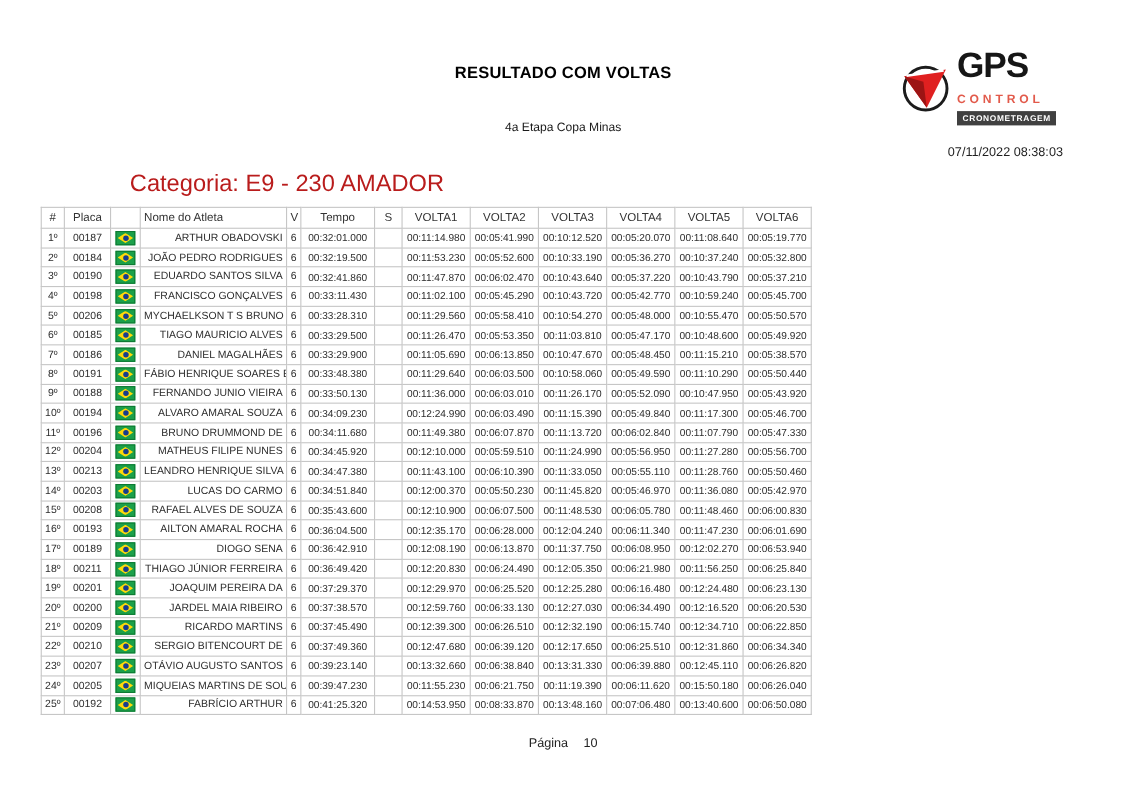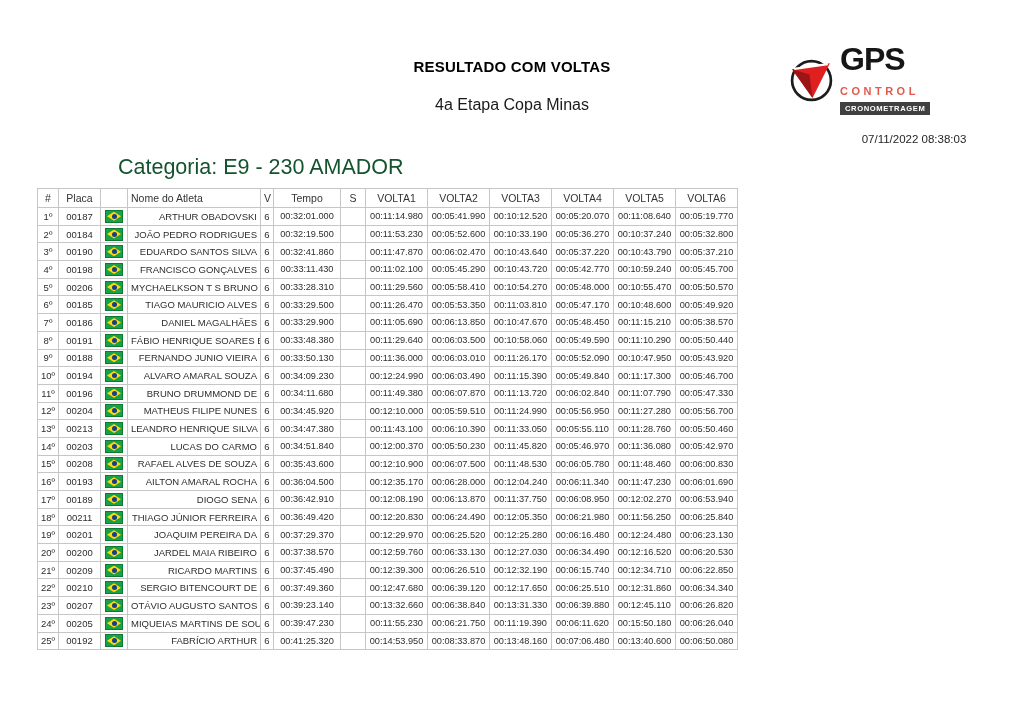--- a/index.html
+++ b/index.html
@@ -8,35 +8,35 @@
     font-family:"Liberation Sans", sans-serif; overflow:hidden;
     -webkit-font-smoothing:antialiased;
   }
   .page { position:absolute; inset:0; background:#fff; }
 
   
   .enduro-logo { position:absolute; left:62px; top:37px; width:94px; height:70px; }
 
   .head-center { position:absolute; left:252px; top:58px; width:520px; text-align:center; color:#000; }
   .report-title { font-size:15px; font-weight:bold; letter-spacing:.2px; }
-  .sub-event    { margin-top:21px; font-size:16px; color:#1a1a1a; }
+  .sub-event    { margin-top:35px; font-size:11px; color:#1a1a1a; }
   .sub-location { margin-top:12px; font-size:11px; color:#1a1a1a; }
 
-  .gps-block { position:absolute; left:788px; top:44px; width:160px; height:66px; }
+  .gps-block { position:absolute; left:818px; top:44px; width:160px; height:66px; }
   .gps-mark  { position:absolute; left:0; top:12px; width:47px; height:47px; }
   .gps-texts { position:absolute; left:52px; top:0; }
   .gps-word  { font-size:32px; font-weight:bold; line-height:.95; color:#161616; letter-spacing:-1px; }
   .gps-control { margin-top:11px; font-size:11px; font-weight:bold; color:#e25a4b; letter-spacing:3.5px; }
   .gps-tag { margin-top:3px; display:inline-block; background:#404040; color:#fff;
              font-size:7.6px; font-weight:bold; letter-spacing:.6px; padding:2px 5px 2px 5px; }
   .report-datetime { position:absolute; left:830px; top:133px; width:168px; text-align:center;
                      font-size:11.5px; color:#1f1f1f; }
 
   
-  .category-heading { position:absolute; left:118px; top:155px; font-size:21.5px; color:#14532d; }
+  .category-heading { position:absolute; left:118px; top:155px; font-size:21.5px; color:#b91c1c; }
 
   
   table.results { position:absolute; left:37px; top:188px; width:700px;
                   border-collapse:collapse; table-layout:fixed;
                   font-size:9.5px; color:#2d2d2d; }
   .results th, .results td { border:1px solid #c6c6c6; padding:0 3px; overflow:hidden;
                              white-space:nowrap; vertical-align:middle; background:#fff; }
   .results thead th { height:18px; font-weight:normal; font-size:10.5px; color:#333; text-align:center; }
   .results thead th.c-nome { text-align:left; }
   .results td { height:16.7px; text-align:center; }
@@ -491,14 +491,17 @@
           <td class="c-volta">00:14:53.950</td>
           <td class="c-volta">00:08:33.870</td>
           <td class="c-volta">00:13:48.160</td>
           <td class="c-volta">00:07:06.480</td>
           <td class="c-volta">00:13:40.600</td>
           <td class="c-volta">00:06:50.080</td>
         </tr>
       </tbody>
   </table>
 
+  <div class="page-footer">
+    <span>Página</span><span class="num">10</span>
+  </div>
 
 </div>
 
 </body></html>

